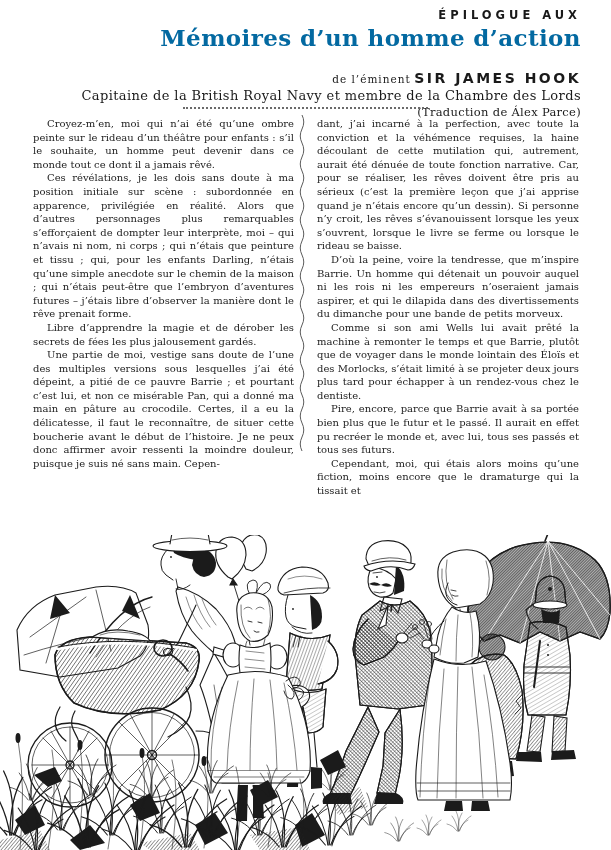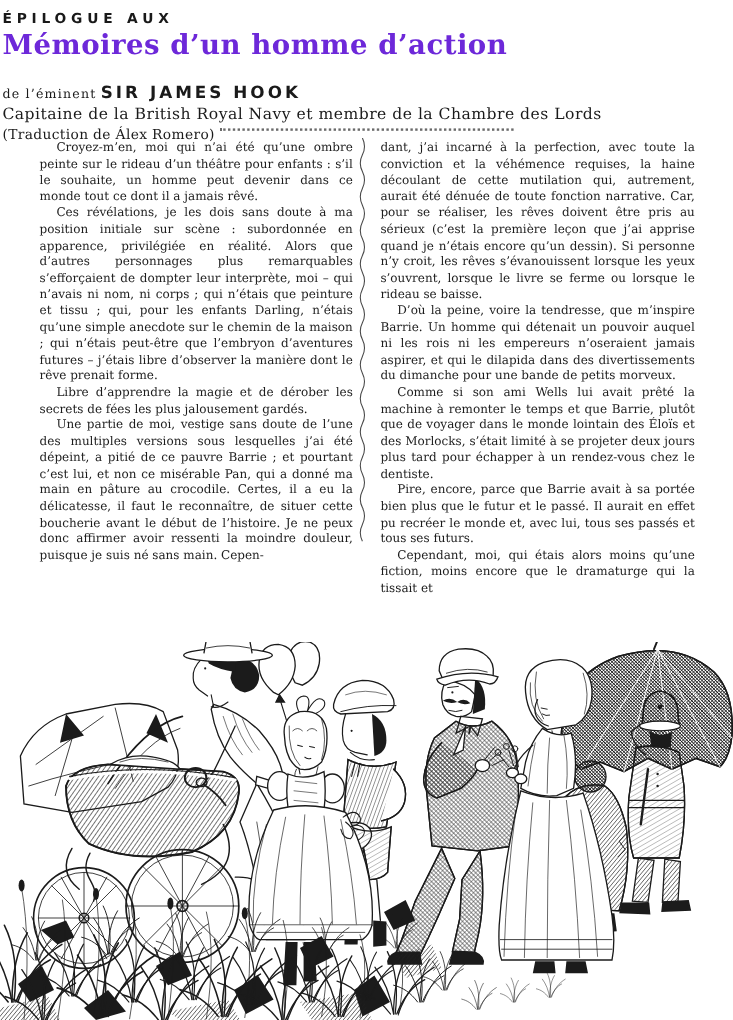--- a/index.html
+++ b/index.html
@@ -2,28 +2,28 @@
 <html lang="fr"><head>
 <meta charset="utf-8">
 <style>
   html,body{margin:0;padding:0;background:#ffffff;}
   .page{
     position:relative; width:611px; height:850px; margin:0 auto;
     background:#ffffff; overflow:hidden; color:#1a1a1a;
     font-family:"DejaVu Serif","Liberation Serif",serif;
   }
   
-  .header{position:absolute; top:8px; left:2px; width:566px; text-align:left;}
+  .header{position:absolute; top:8px; left:15px; width:566px; text-align:right;}
   .kicker{
     font-family:"DejaVu Sans","Liberation Sans",sans-serif;
     font-weight:bold; font-size:11.5px; letter-spacing:4px; color:#191919;
   }
   .title{
     font-family:"DejaVu Serif","Liberation Serif",serif;
-    font-weight:bold; font-size:23px; letter-spacing:.4px; margin-top:2px; color:#6d28d9;
+    font-weight:bold; font-size:23px; letter-spacing:.4px; margin-top:2px; color:#0369a1;
   }
   .byline{margin-top:19px; font-size:11px;}
   .byline .prefix{font-size:10.5px; letter-spacing:1px;}
   .byline .name{
     font-family:"DejaVu Sans","Liberation Sans",sans-serif;
     font-weight:bold; font-size:14px; letter-spacing:2.5px;
   }
   .subtitle{margin-top:2px; font-size:13px; letter-spacing:.4px;}
   .translation{margin-top:2px; font-size:11.5px; letter-spacing:.3px;}
   .dotted-rule{
@@ -47,21 +47,21 @@
 <div class="page">
 
   <div class="header">
     <div class="kicker">ÉPILOGUE AUX</div>
     <div class="title">Mémoires d’un homme d’action</div>
     <div class="byline">
       <span class="prefix">de l’éminent</span>
       <span class="name">SIR JAMES HOOK</span>
     </div>
     <div class="subtitle">Capitaine de la British Royal Navy et membre de la Chambre des Lords</div>
-    <div class="translation">(Traduction de Álex Romero)</div>
+    <div class="translation">(Traduction de Álex Parce)</div>
   </div>
   <div class="dotted-rule"></div>
 
   <div class="col col-left">
     <p>Croyez-m’en, moi qui n’ai été qu’une ombre peinte sur le rideau d’un théâtre pour enfants : s’il le souhaite, un homme peut devenir dans ce monde tout ce dont il a jamais rêvé.</p>
     <p>Ces révélations, je les dois sans doute à ma position initiale sur scène : subordonnée en apparence, privilégiée en réalité. Alors que d’autres personnages plus remarquables s’efforçaient de dompter leur interprète, moi – qui n’avais ni nom, ni corps ; qui n’étais que peinture et tissu ; qui, pour les enfants Darling, n’étais qu’une simple anecdote sur le chemin de la maison ; qui n’étais peut-être que l’embryon d’aventures futures – j’étais libre d’observer la manière dont le rêve prenait forme.</p>
     <p>Libre d’apprendre la magie et de dérober les secrets de fées les plus jalousement gardés.</p>
     <p>Une partie de moi, vestige sans doute de l’une des multiples versions sous lesquelles j’ai été dépeint, a pitié de ce pauvre Barrie ; et pourtant c’est lui, et non ce misérable Pan, qui a donné ma main en pâture au crocodile. Certes, il a eu la délicatesse, il faut le reconnaître, de situer cette boucherie avant le début de l’histoire. Je ne peux donc affirmer avoir ressenti la moindre douleur, puisque je suis né sans main. Cepen-</p>
   </div>
 

